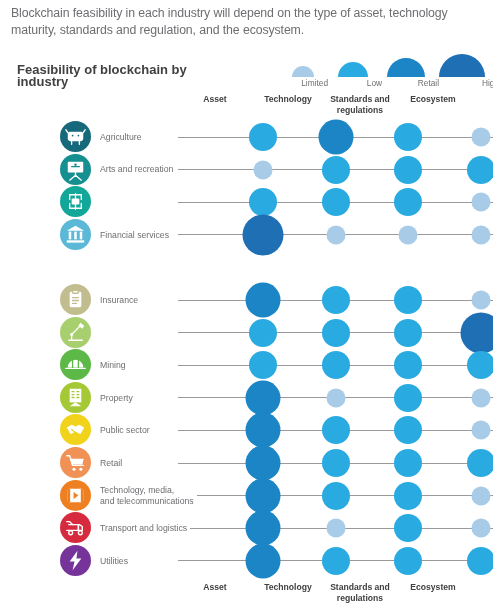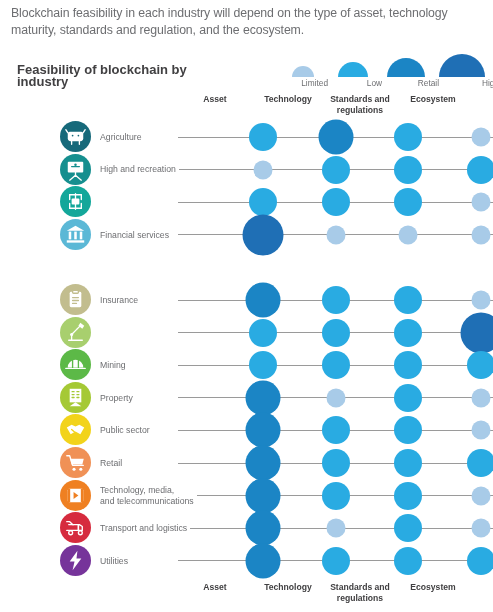--- a/index.html
+++ b/index.html
@@ -196,21 +196,21 @@
     <div class="row" style="top: 153.6px;">
       <div class="row-line"></div>
       <div class="row-icon" style="background: rgb(21, 143, 143);">
         <svg width="31" height="31" viewBox="0 0 32 32" fill="none" stroke="#ffffff" stroke-width="1.4" stroke-linecap="round" stroke-linejoin="round">
           <rect x="8" y="8" width="16" height="11" rx="1" fill="#ffffff" stroke="none"></rect>
           <path d="M16 19v3M16 22l-6 5M16 22l6 5"></path>
           <path d="M12 13h8" stroke="#158f8f"></path>
           <circle cx="16" cy="11" r="1.3" fill="#158f8f" stroke="none"></circle>
         </svg>
       </div>
-      <div class="row-label">High and recreation</div>
+      <div class="row-label">Arts and recreation</div>
       <div class="dot" style="left: 215px; width: 19px; height: 19px; background: rgb(168, 203, 232);"></div>
       <div class="dot" style="left: 288px; width: 28px; height: 28px; background: rgb(41, 171, 226);"></div>
       <div class="dot" style="left: 360px; width: 28px; height: 28px; background: rgb(41, 171, 226);"></div>
       <div class="dot" style="left: 433px; width: 28px; height: 28px; background: rgb(41, 171, 226);"></div>
     </div>
     <div class="row" style="top: 186.2px;">
       <div class="row-line"></div>
       <div class="row-icon" style="background: rgb(19, 167, 154);">
         <svg width="31" height="31" viewBox="0 0 32 32" fill="none" stroke="#ffffff" stroke-width="1.4" stroke-linecap="round" stroke-linejoin="round">
           <path d="M16 8v16"></path>

